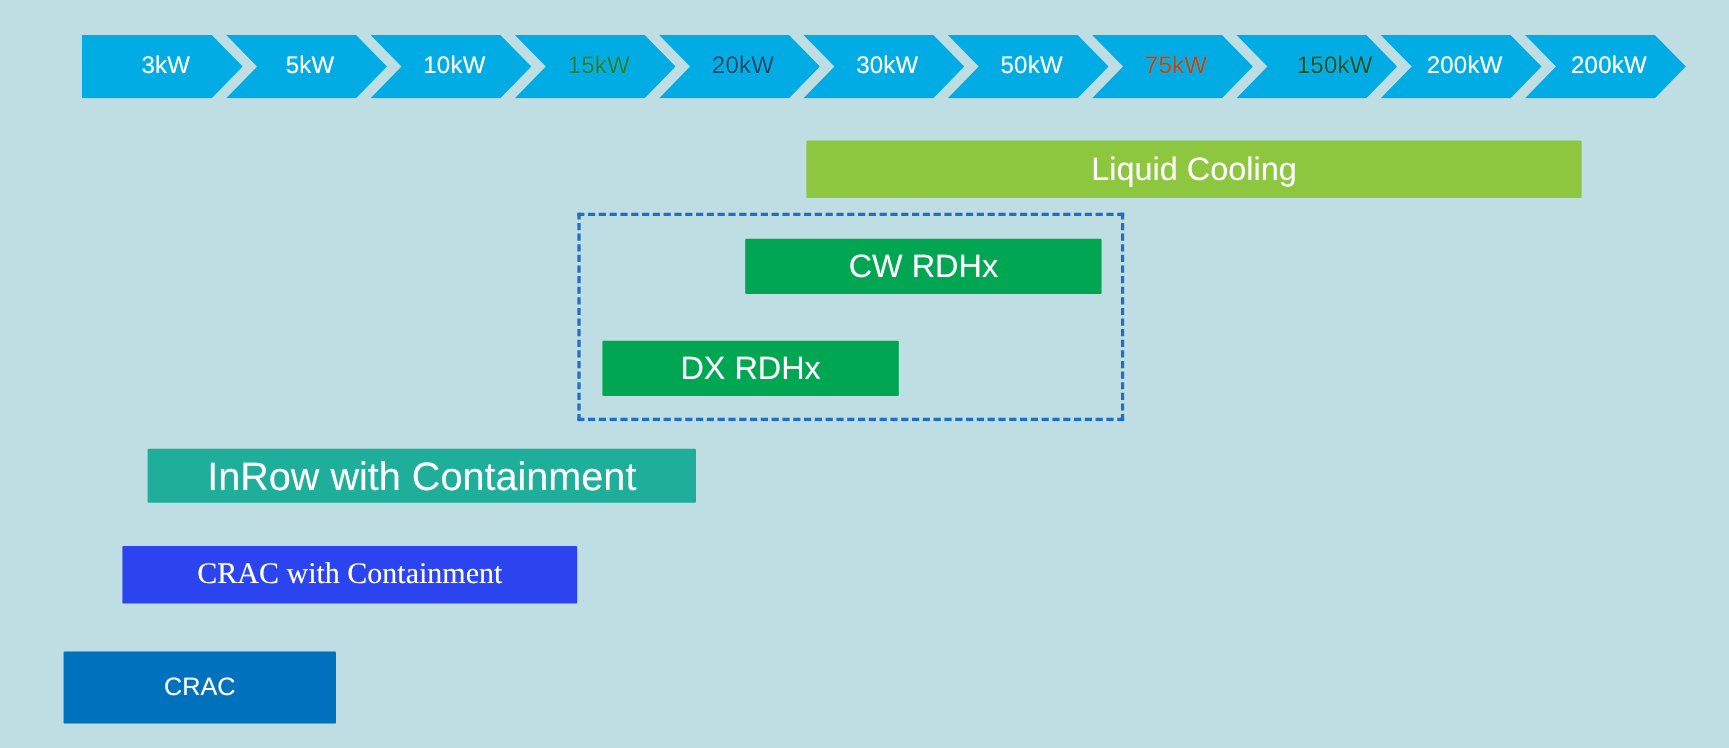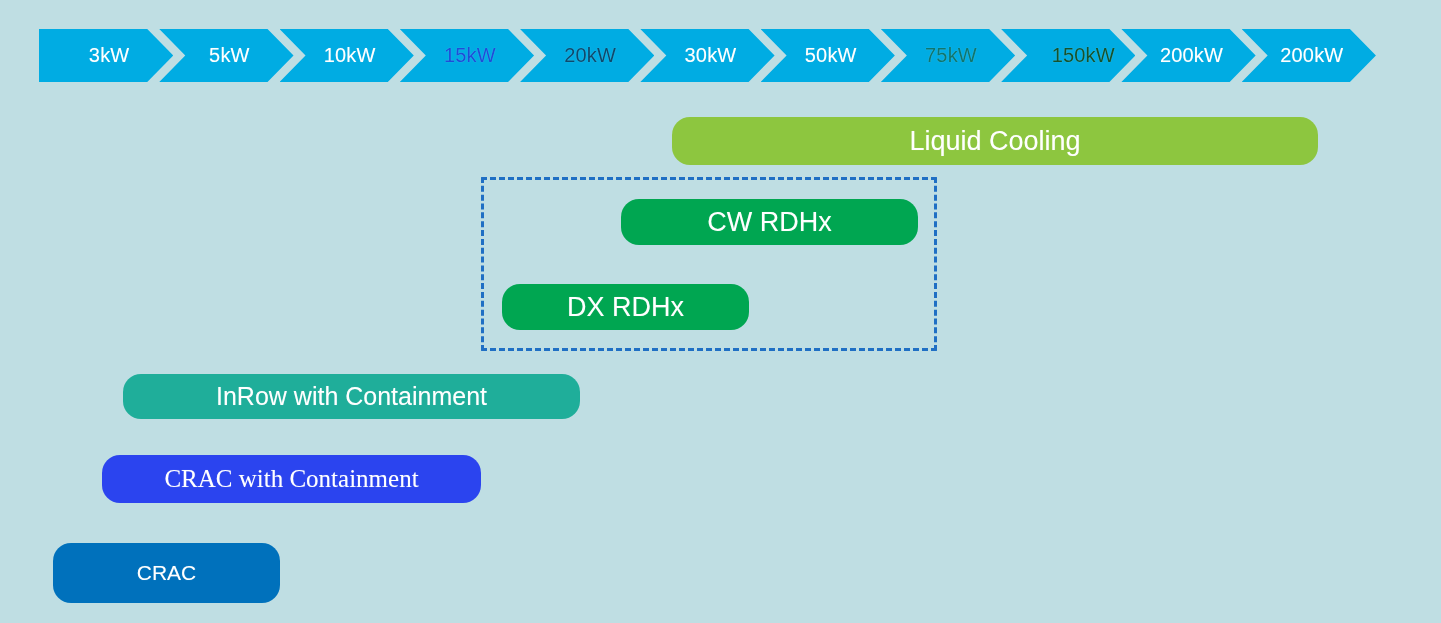--- a/index.html
+++ b/index.html
@@ -18,21 +18,21 @@
     position: absolute;
     left: 0;
     top: 0;
     width: 1441px;
     height: 623px;
   }
 
   
   .chevron-track {
     position: absolute;
-    left: 39px;
+    left: 68px;
     top: 29px;
     width: 1337px;
     height: 53px;
     display: flex;
     align-items: stretch;
   }
   .chevron {
     position: relative;
     flex: 1 1 0;
     height: 53px;
@@ -63,21 +63,21 @@
     padding-left: 6px;
     text-shadow: 0 0 1px rgba(255,255,255,0.35);
   }
 
   
   .bar {
     position: absolute;
     display: flex;
     align-items: center;
     justify-content: center;
-    border-radius: 18px;
+    border-radius: 1px;
     color: #ffffff;
     font-size: 25px;
     white-space: nowrap;
     box-sizing: border-box;
     text-shadow: 0 0 1px rgba(255,255,255,0.3);
     text-align: right;
   }
 
   
   .dashed-group {
@@ -104,37 +104,37 @@
       <div class="chevron">
         <div class="shape" style="background: rgb(0, 172, 227);"></div>
         <span class="clabel" style="color: rgb(255, 255, 255);">5kW</span>
       </div>
       <div class="chevron">
         <div class="shape" style="background: rgb(0, 172, 227);"></div>
         <span class="clabel" style="color: rgb(255, 255, 255);">10kW</span>
       </div>
       <div class="chevron">
         <div class="shape" style="background: rgb(0, 172, 227);"></div>
-        <span class="clabel" style="color: #1d4ed8; text-align: right;">15kW</span>
+        <span class="clabel" style="color: #15803d; text-align: right;">15kW</span>
       </div>
       <div class="chevron">
         <div class="shape" style="background: rgb(0, 172, 227);"></div>
         <span class="clabel" style="color: #0c4a6e;">20kW</span>
       </div>
       <div class="chevron">
         <div class="shape" style="background: rgb(0, 172, 227);"></div>
         <span class="clabel" style="color: rgb(255, 255, 255);">30kW</span>
       </div>
       <div class="chevron">
         <div class="shape" style="background: rgb(0, 172, 227);"></div>
         <span class="clabel" style="color: rgb(255, 255, 255);">50kW</span>
       </div>
       <div class="chevron">
         <div class="shape" style="background: rgb(0, 172, 227);"></div>
-        <span class="clabel" style="color: #0f766e;">75kW</span>
+        <span class="clabel" style="color: #c2410c;">75kW</span>
       </div>
       <div class="chevron">
         <div class="shape" style="background: rgb(0, 172, 227);"></div>
         <span class="clabel" style="color: #14532d; margin-left: 24px;">150kW</span>
       </div>
       <div class="chevron">
         <div class="shape" style="background: rgb(0, 172, 227);"></div>
         <span class="clabel" style="color: rgb(255, 255, 255);">200kW</span>
       </div>
       <div class="chevron">
@@ -148,21 +148,21 @@
   <div id="bars-layer">
       <div class="bar" style="left: 672px; top: 117px; width: 646px; height: 48px; background: rgb(141, 198, 63); font-size: 27px;">
         <span>Liquid Cooling</span>
       </div>
       <div class="bar" style="left: 621px; top: 199px; width: 297px; height: 46px; background: rgb(0, 166, 81); font-size: 27px;">
         <span>CW RDHx</span>
       </div>
       <div class="bar" style="left: 502px; top: 284px; width: 247px; height: 46px; background: rgb(0, 166, 81); font-size: 27px;">
         <span>DX RDHx</span>
       </div>
-      <div class="bar" style="left: 123px; top: 374px; width: 457px; height: 45px; background: rgb(31, 174, 154); font-size: 25px;">
+      <div class="bar" style="left: 123px; top: 374px; width: 457px; height: 45px; background: rgb(31, 174, 154); font-size: 33px;">
         <span>InRow with Containment</span>
       </div>
       <div class="bar" style="left: 102px; top: 455px; width: 379px; height: 48px; background: rgb(43, 68, 239); font-size: 25px; font-family: Liberation Serif, serif;">
         <span>CRAC with Containment</span>
       </div>
       <div class="bar" style="left: 53px; top: 543px; width: 227px; height: 60px; background: rgb(0, 113, 188); font-size: 21px;">
         <span>CRAC</span>
       </div>
     </div>
 

